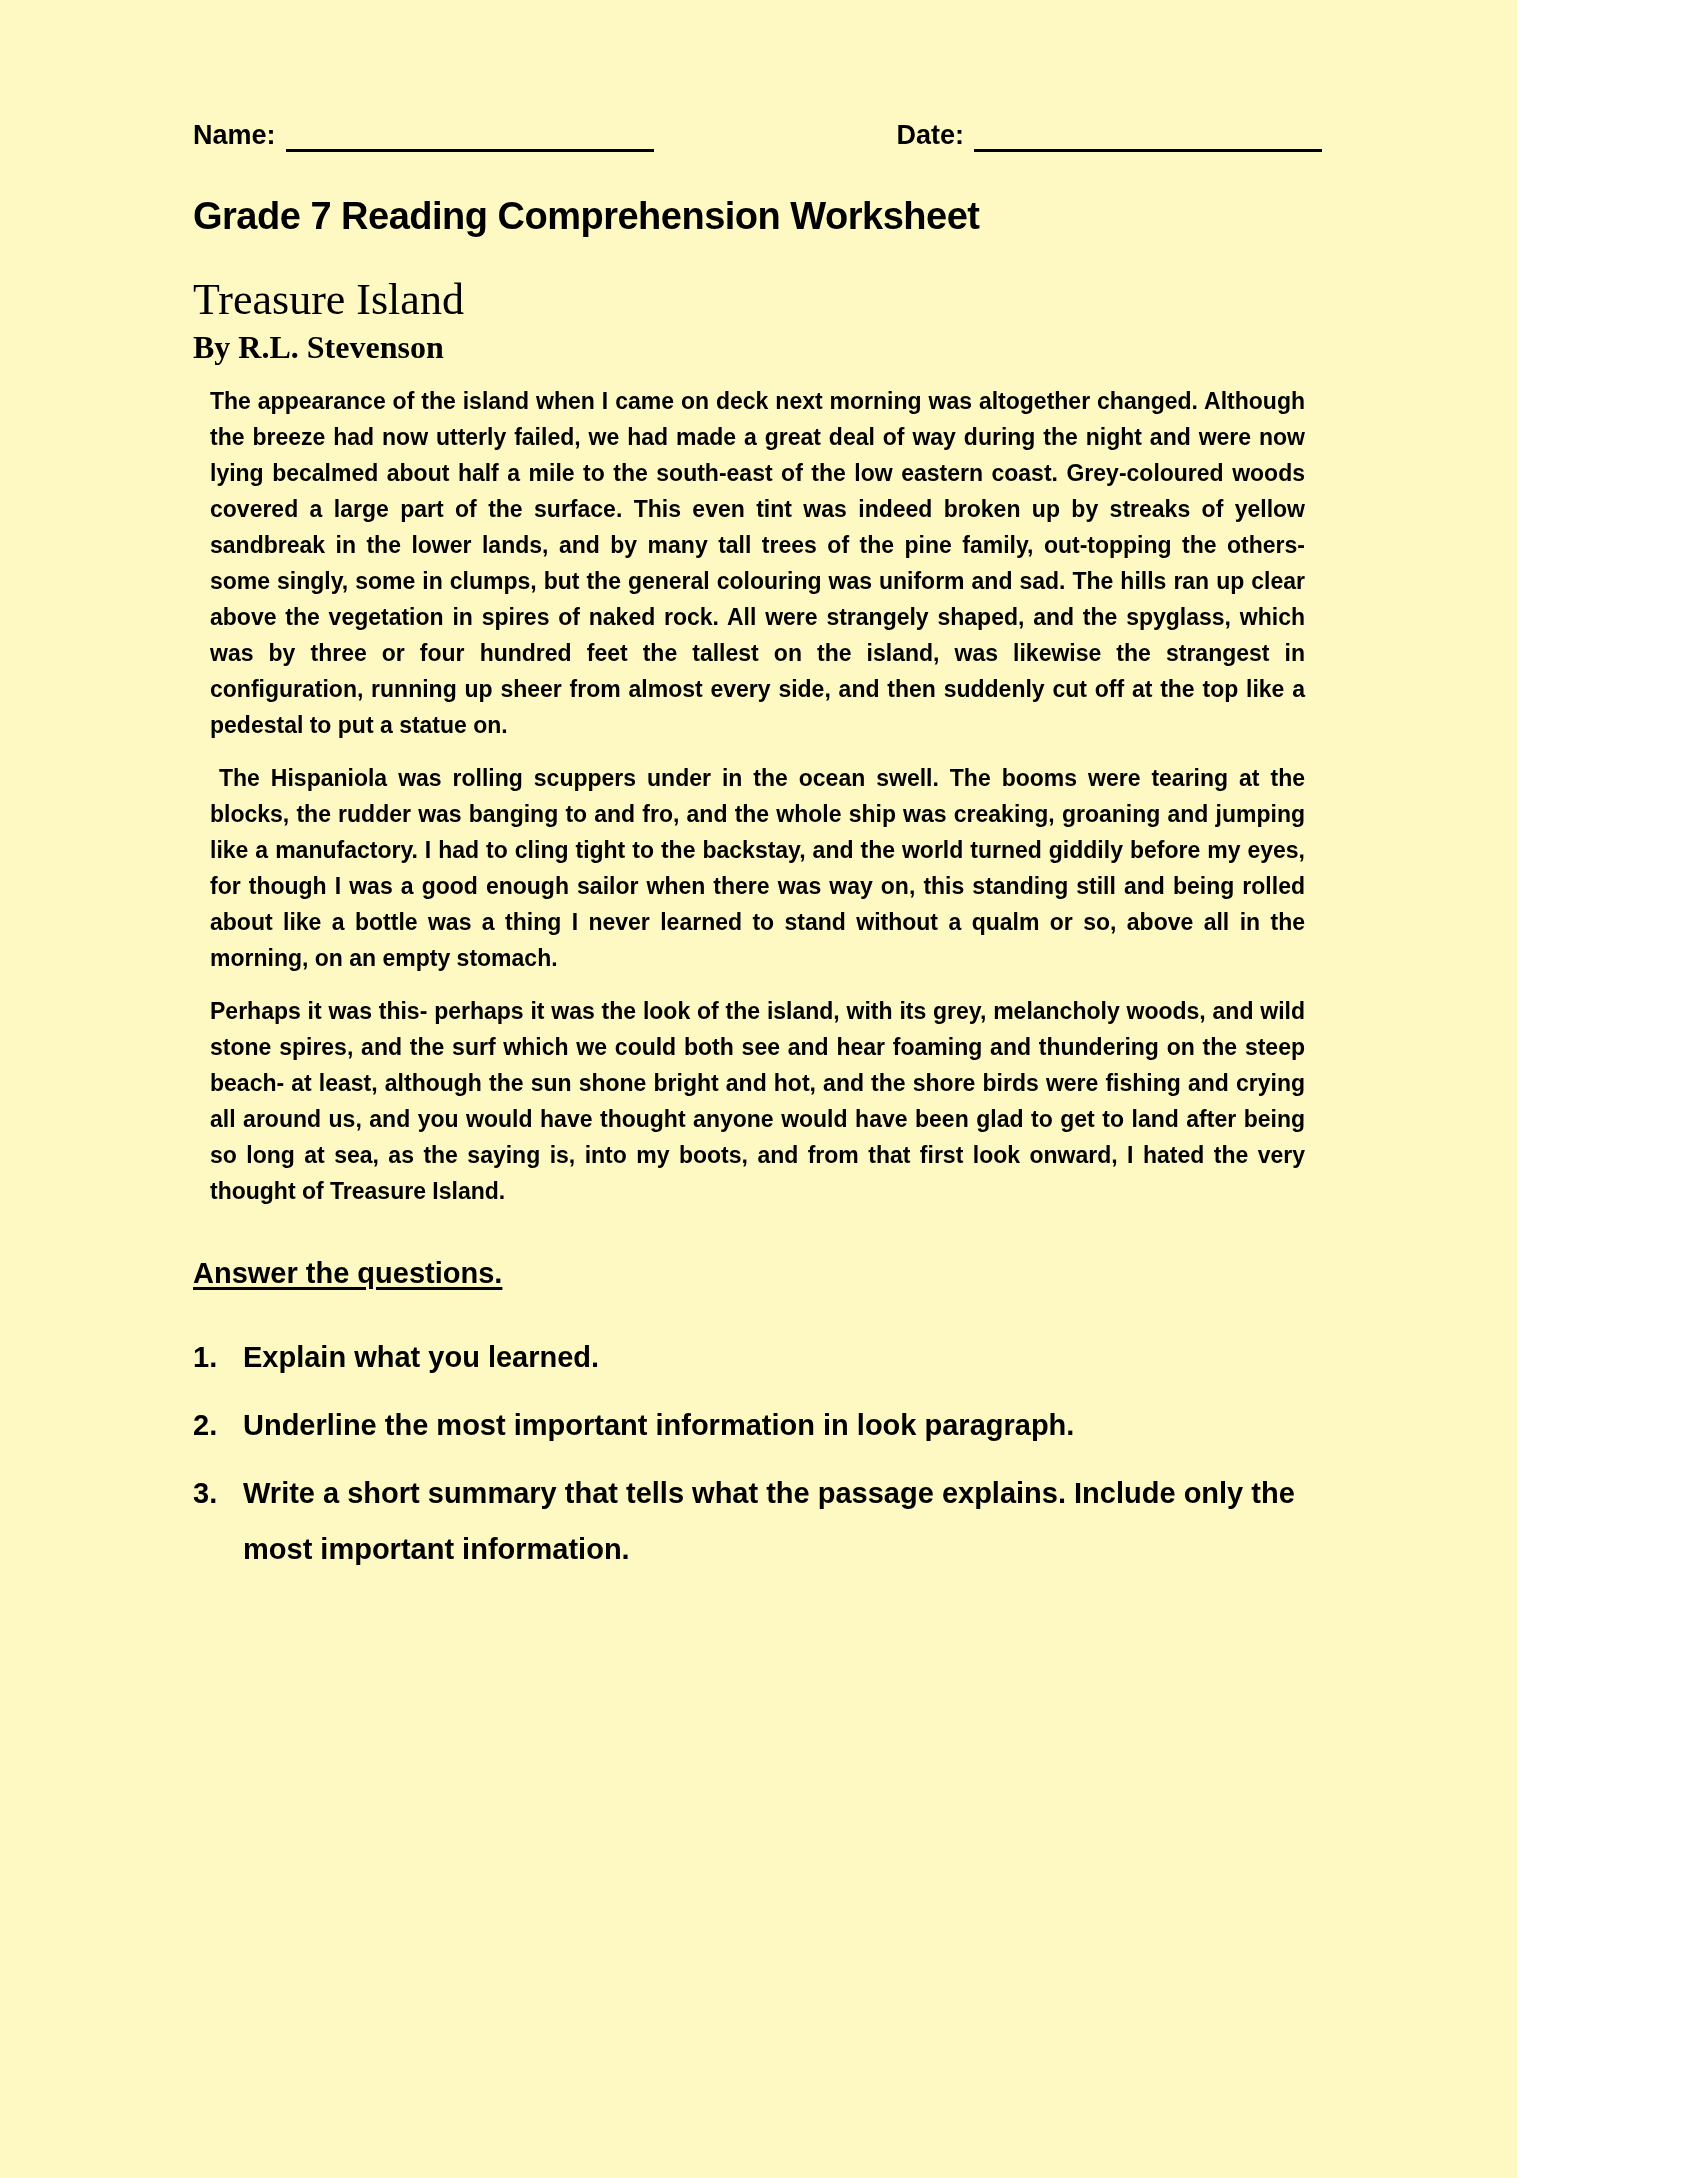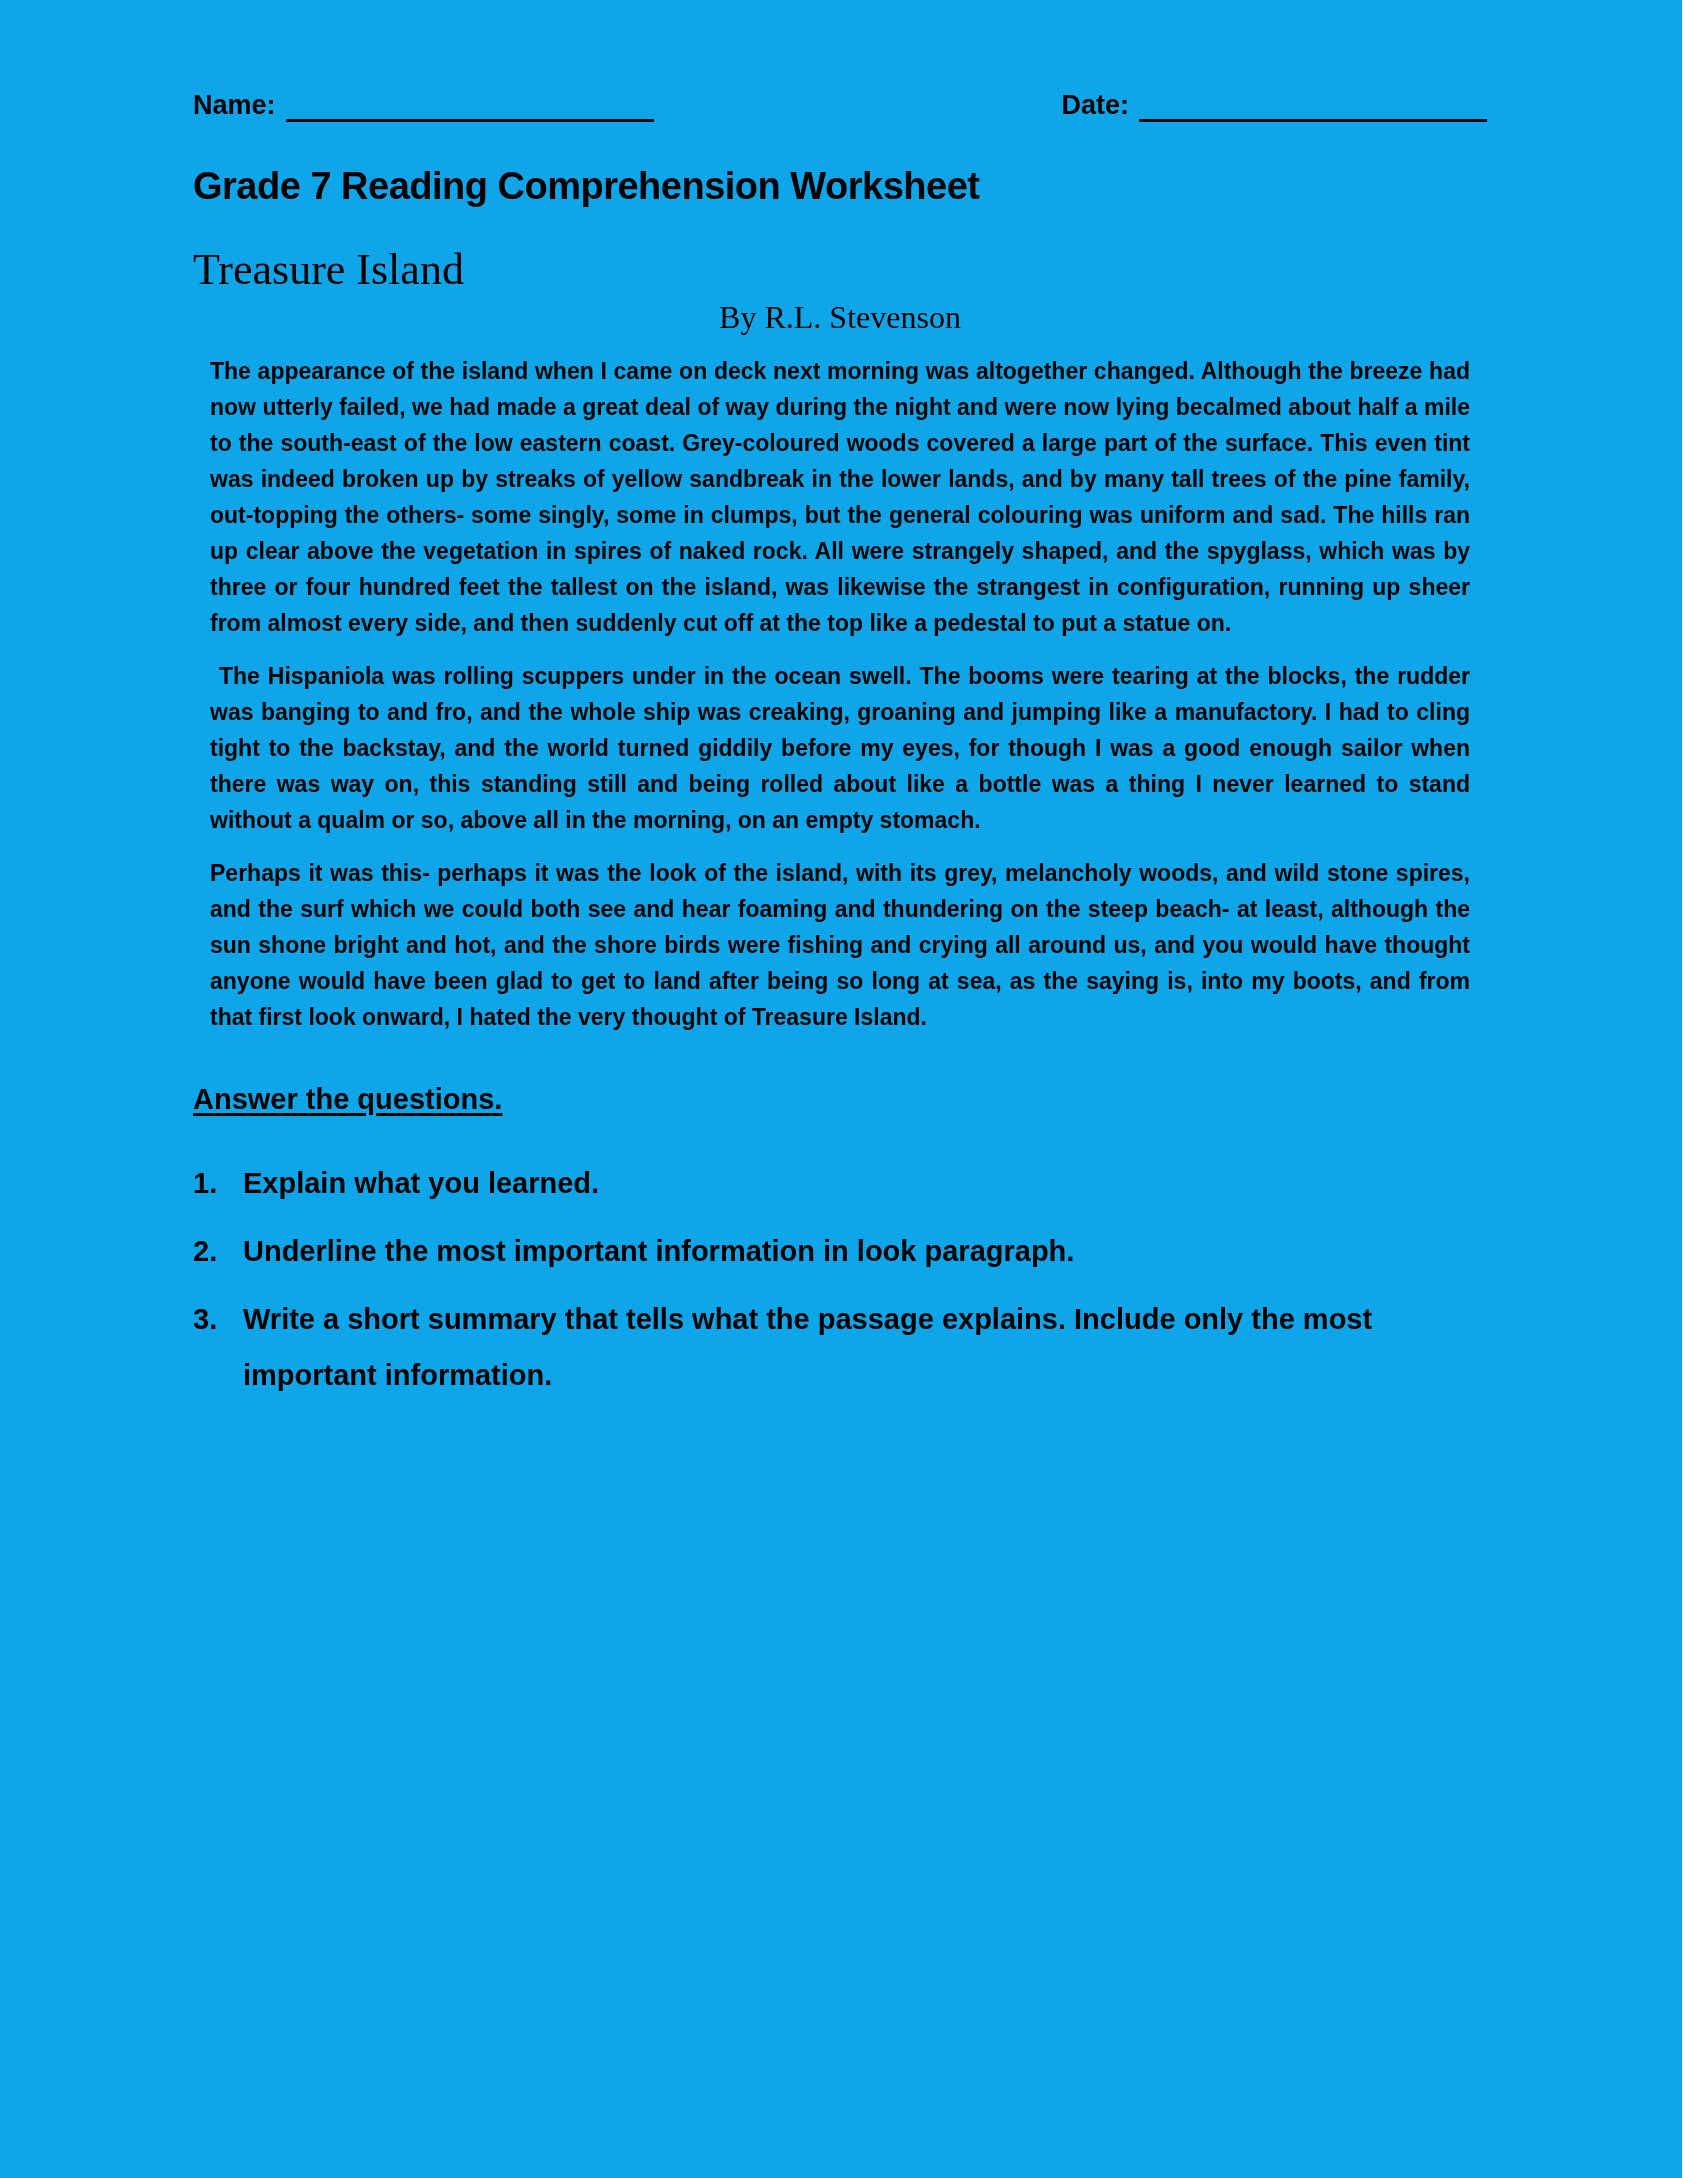--- a/index.html
+++ b/index.html
@@ -8,24 +8,24 @@
     background: #ffffff;
   }
   body {
     width: 1683px;
     height: 2178px;
     color: #000000;
     font-family: "Liberation Sans", sans-serif;
   }
   .page {
     box-sizing: border-box;
-    width: 1682px;
+    width: 1517px;
     height: 2178px;
-    padding: 89px 195px 0 193px;
-    background: #0ea5e9;
+    padding: 119px 195px 0 193px;
+    background: #fef9c3;
     overflow: hidden;
   }
   
   .header-row {
     display: flex;
     justify-content: space-between;
     align-items: flex-end;
     font-weight: bold;
     font-size: 27px;
     line-height: 33px;
@@ -56,23 +56,23 @@
   .passage-title {
     margin: 40px 0 0 0;
     text-align: left;
     font-family: "Liberation Serif", serif;
     font-weight: normal;
     font-size: 44px;
     line-height: 48px;
   }
   .passage-author {
     margin: 4px 0 0 0;
-    text-align: center;
+    text-align: left;
     font-family: "Liberation Serif", serif;
-    font-weight: normal;
+    font-weight: bold;
     font-size: 32px;
     line-height: 38px;
   }
 
   
   .instructions {
     margin: 50px 0 0 0;
     font-weight: bold;
     font-size: 29px;
     line-height: 36px;

